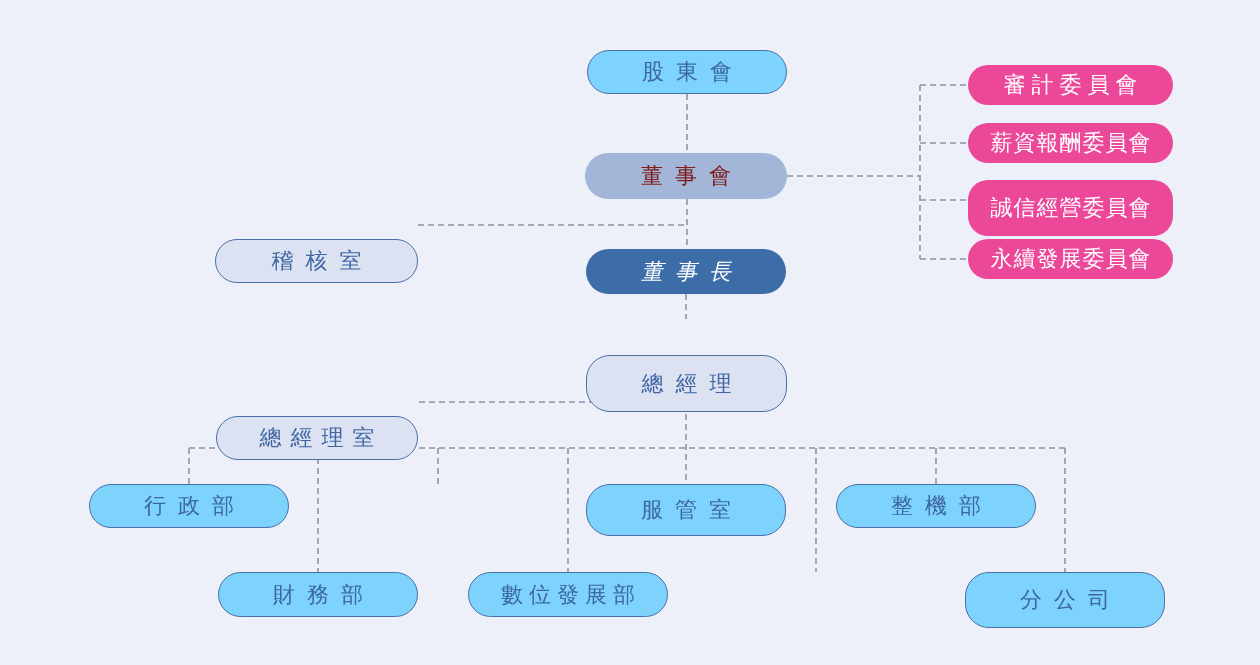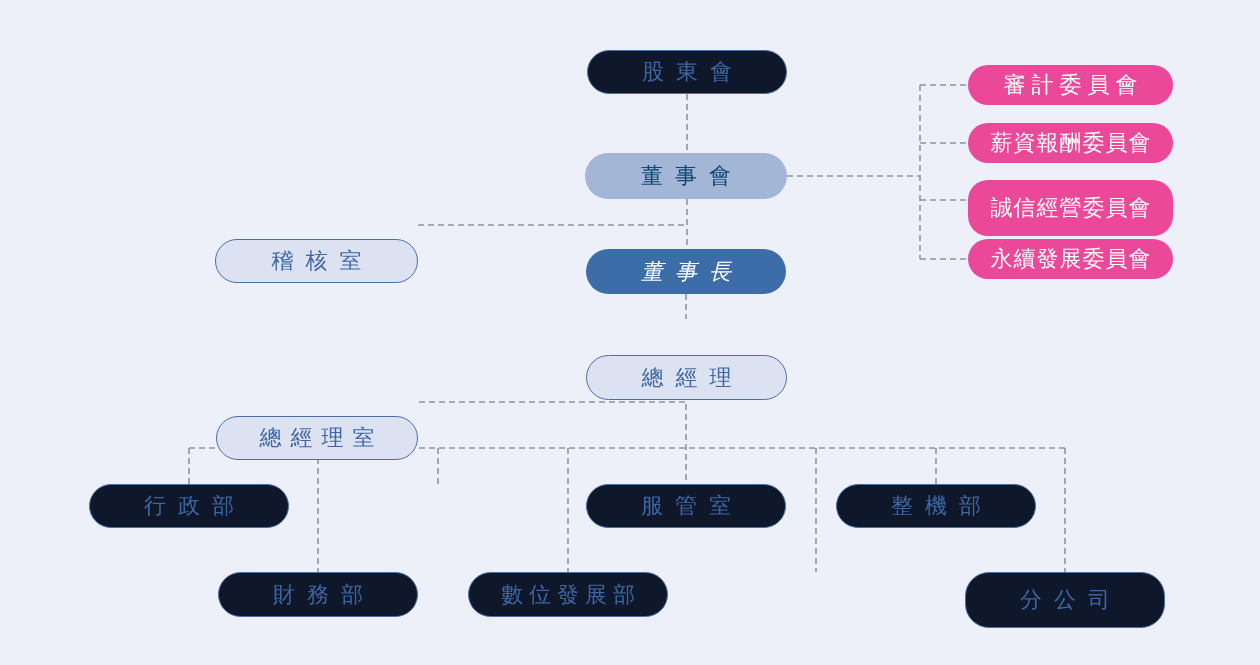--- a/index.html
+++ b/index.html
@@ -24,33 +24,33 @@
     display: flex;
     align-items: center;
     justify-content: center;
     border-radius: 24px;
     font-size: 22px;
     line-height: 1;
     white-space: nowrap;
     box-sizing: border-box;
   }
   .outline {
-    background: #0f172a;
+    background: #7dd3fc;
     border: 1.5px solid #4a70a8;
     color: #3d66a3;
   }
   .light {
     background: #dde2f2;
     border: 1.5px solid #4a70a8;
     color: #3d66a3;
     margin-top: 36px;
   }
   .medium {
     background: #a3b6d8;
-    color: #0c4a6e;
+    color: #7f1d1d;
   }
   .dark {
     background: #3d6da8;
     color: #ffffff;
     font-style: italic;
   }
   .committee {
     background: #ec4899;
     color: #ffffff;
   }
@@ -91,30 +91,30 @@
   </svg>
 
   <div class="node outline ls3" style="left:587px;top:50px;width:200px;height:44px">股東會</div>
 
   <div class="node medium ls3" style="left:585px;top:153px;width:202px;height:46px;border-radius:23px">董事會</div>
 
   <div class="node light ls3" style="left:215px;top:203px;width:203px;height:44px">稽核室</div>
 
   <div class="node dark ls3" style="left:586px;top:249px;width:200px;height:45px">董事長</div>
 
-  <div class="node light ls3" style="left:586px;top:319px;width:201px;height:45px">總經理</div>
+  <div class="node light ls3" style="left:586px;top:319px;width:201px;height:57px">總經理</div>
 
   <div class="node light ls4" style="left:216px;top:380px;width:202px;height:44px">總經理室</div>
 
   <div class="node committee ls5" style="left:968px;top:65px;width:205px;height:40px;border-radius:20px">審計委員會</div>
   <div class="node committee ls7" style="left:968px;top:123px;width:205px;height:40px;border-radius:20px">薪資報酬委員會</div>
   <div class="node committee ls7" style="left:968px;top:180px;width:205px;height:56px;border-radius:20px">誠信經營委員會</div>
   <div class="node committee ls7" style="left:968px;top:239px;width:205px;height:40px;border-radius:20px">永續發展委員會</div>
 
   <div class="node outline ls3" style="left:89px;top:484px;width:200px;height:44px">行政部</div>
-  <div class="node outline ls3" style="left:586px;top:484px;width:200px;height:44px">服管室</div>
+  <div class="node outline ls3" style="left:586px;top:484px;width:200px;height:52px">服管室</div>
   <div class="node outline ls3" style="left:218px;top:572px;width:200px;height:45px">財務部</div>
 
   <div class="node outline ls3" style="left:836px;top:484px;width:200px;height:44px">整機部</div>
   <div class="node outline ls5" style="left:468px;top:572px;width:200px;height:45px">數位發展部</div>
   <div class="node outline ls3" style="left:965px;top:572px;width:200px;height:56px">分公司</div>
 
 </div>
 
 </body></html>

